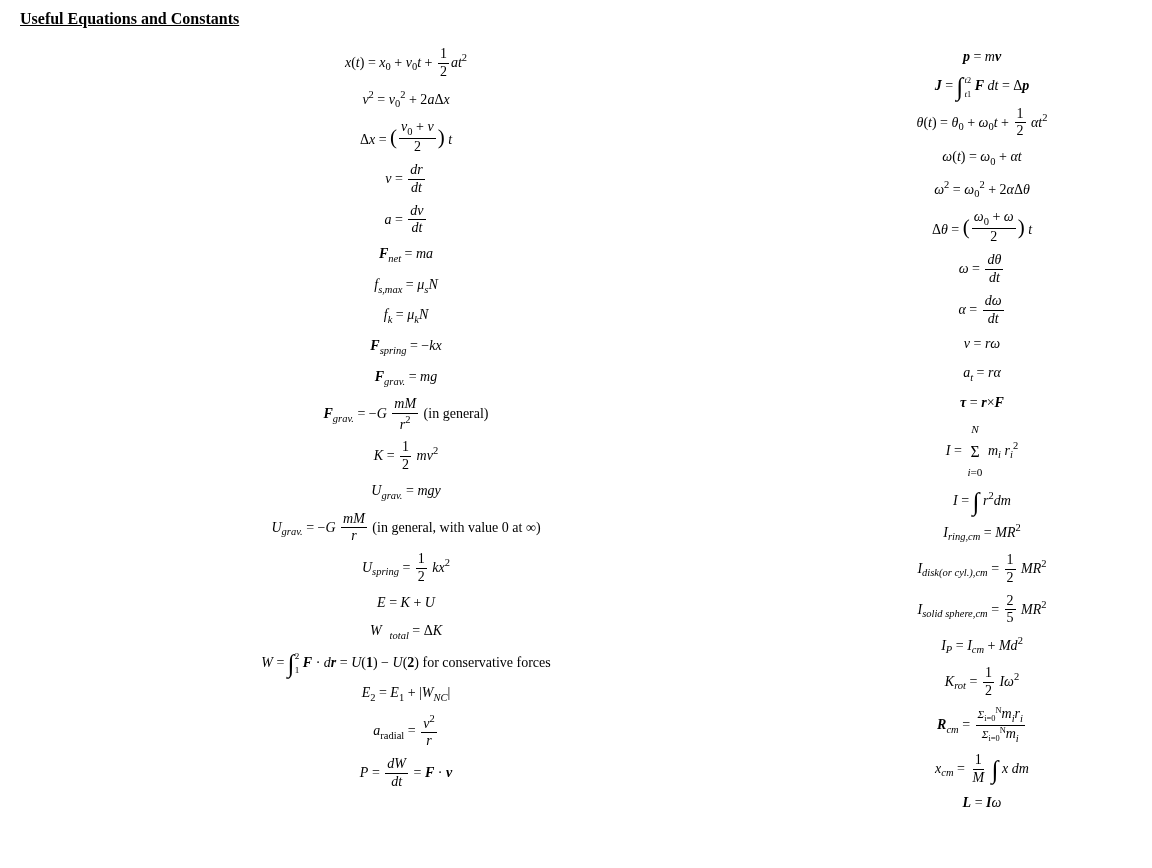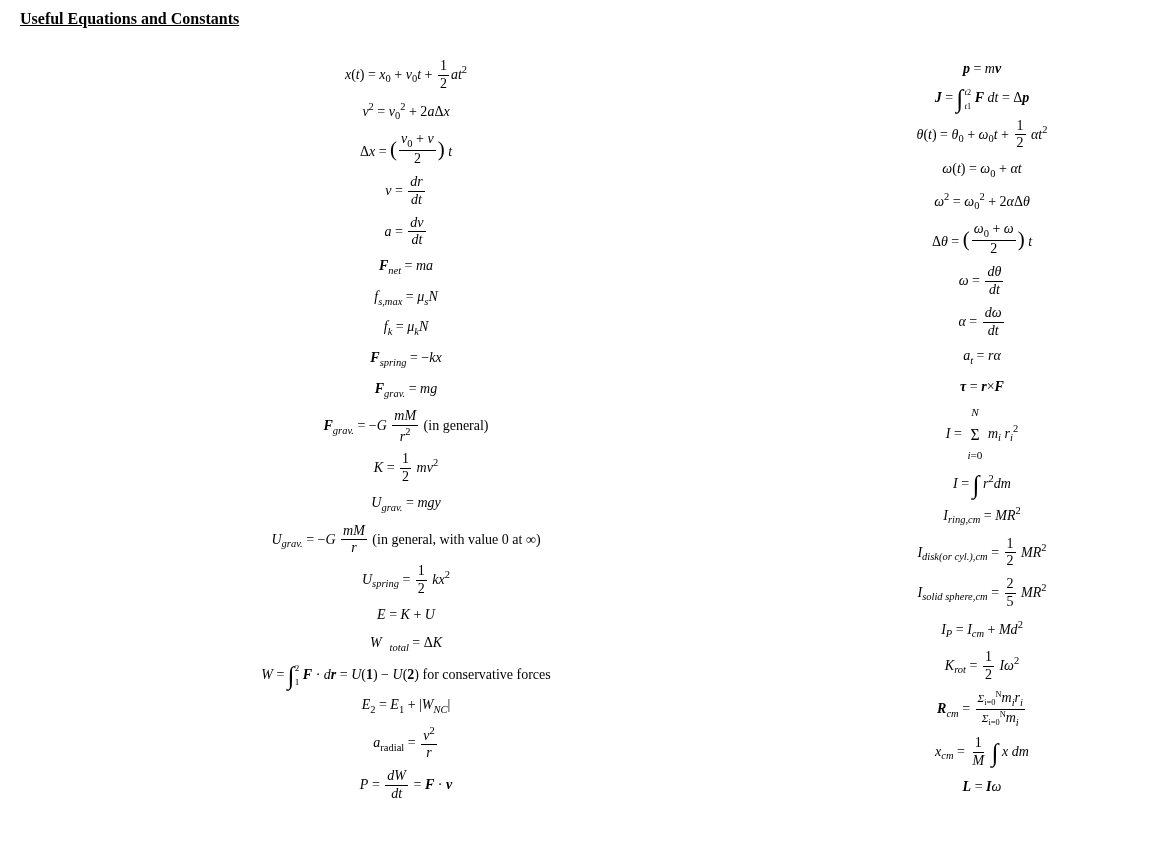--- a/index.html
+++ b/index.html
@@ -9,21 +9,21 @@
       font-size: 14px;
       color: #000;
       width: 1152px;
       min-height: 868px;
       padding: 10px 20px;
     }
     .page-title {
       text-decoration: underline;
       font-size: 16px;
       font-weight: bold;
-      margin-bottom: 24px;
+      margin-bottom: 12px;
       display: inline-block;
     }
     .content-wrapper {
       display: flex;
       width: 100%;
     }
     .col-left {
       flex: 1;
       padding-right: 20px;
     }
@@ -281,20 +281,23 @@
     </div>
 
     <div class="eq-block">
       <span class="math">α</span> =
       <span class="frac">
         <span class="num"><span class="math">dω</span></span>
         <span class="den"><span class="math">dt</span></span>
       </span>
     </div>
 
+    <div class="eq-block">
+      <span class="math">v</span> = <span class="math">rω</span>
+    </div>
 
     <div class="eq-block">
       <span class="math">a</span><span class="sub" style="font-style:italic;">t</span> = <span class="math">rα</span>
     </div>
 
     <div class="eq-block">
       <span class="math bold">τ</span> = <span class="math bold">r</span>×<span class="math bold">F</span>
     </div>
 
 

